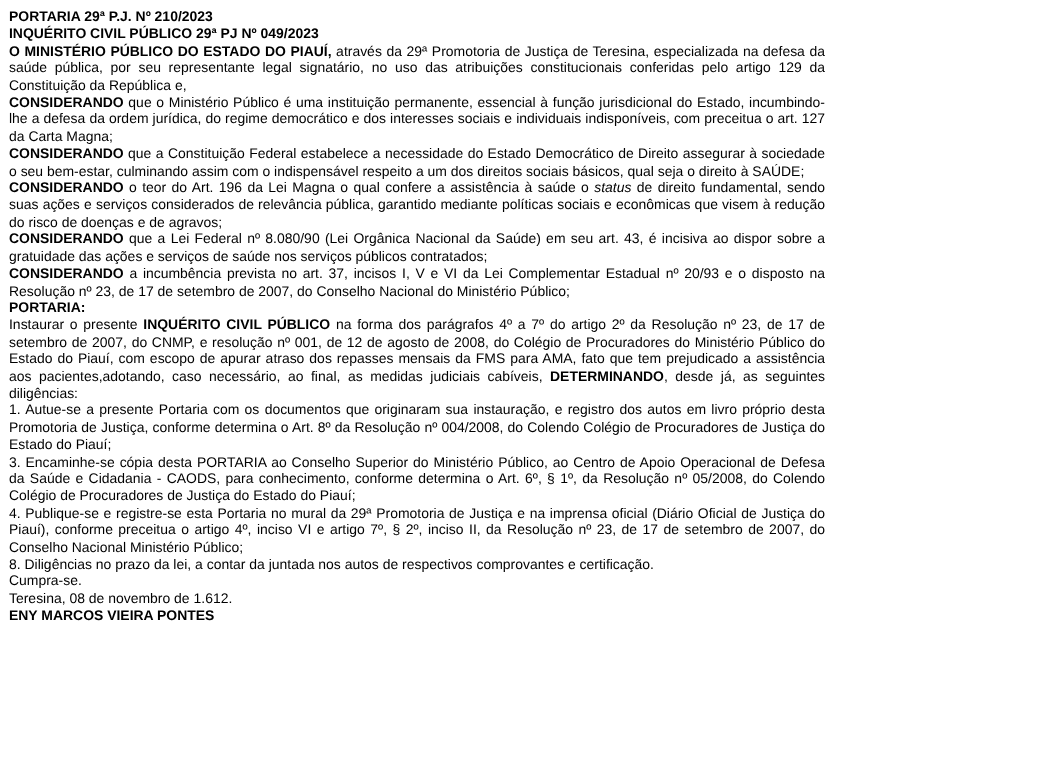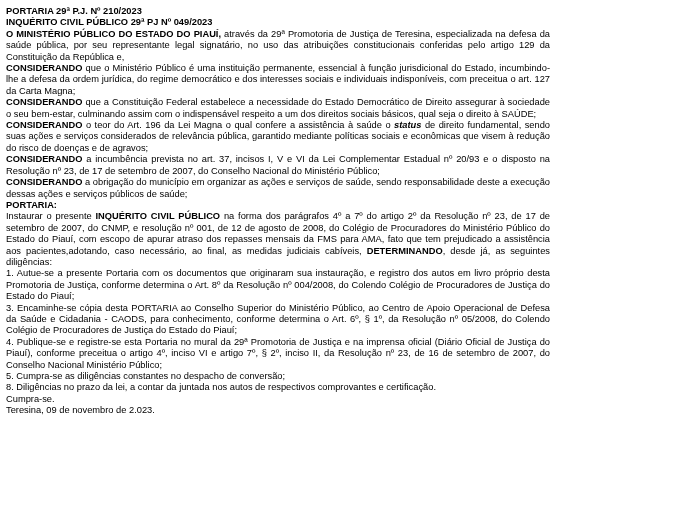--- a/index.html
+++ b/index.html
@@ -20,21 +20,21 @@
     padding: 6px 6px 0 6px;
     box-sizing: border-box;
     width: 556px;
   }
   p {
     margin: 0;
     text-align: justify;
     text-justify: inter-word;
   }
   .b { font-weight: bold; }
-  .i { font-style: italic; font-weight: bold; }
+  .i { font-style: italic; }
   .head {
     font-weight: bold;
   }
   .block { margin-bottom: 0px; }
 </style>
 </head>
 <body>
 
 <div class="page">
 
@@ -42,33 +42,33 @@
   <p class="head">INQUÉRITO CIVIL PÚBLICO 29ª PJ Nº 049/2023</p>
 
   <p class="block"><span class="b">O MINISTÉRIO PÚBLICO DO ESTADO DO PIAUÍ,</span><span> através da 29ª Promotoria de Justiça de Teresina, especializada na defesa da saúde pública, por seu representante legal signatário, no uso das atribuições constitucionais conferidas pelo artigo 129 da Constituição da República e,</span></p>
 
   <p class="block"><span class="b">CONSIDERANDO</span><span> que o Ministério Público é uma instituição permanente, essencial à função jurisdicional do Estado, incumbindo-lhe a defesa da ordem jurídica, do regime democrático e dos interesses sociais e individuais indisponíveis, com preceitua o art. 127 da Carta Magna;</span></p>
 
   <p class="block"><span class="b">CONSIDERANDO</span><span> que a Constituição Federal estabelece a necessidade do Estado Democrático de Direito assegurar à sociedade o seu bem-estar, culminando assim com o indispensável respeito a um dos direitos sociais básicos, qual seja o direito à SAÚDE;</span></p>
 
   <p class="block"><span class="b">CONSIDERANDO</span><span> o teor do Art. 196 da Lei Magna o qual confere a assistência à saúde o </span><span class="i">status</span><span> de direito fundamental, sendo suas ações e serviços considerados de relevância pública, garantido mediante políticas sociais e econômicas que visem à redução do risco de doenças e de agravos;</span></p>
 
+  <p class="block"><span class="b">CONSIDERANDO</span><span> que a Lei Federal nº 8.080/90 (Lei Orgânica Nacional da Saúde) em seu art. 43, é incisiva ao dispor sobre a gratuidade das ações e serviços de saúde nos serviços públicos contratados;</span></p>
 
   <p class="block"><span class="b">CONSIDERANDO</span><span> a incumbência prevista no art. 37, incisos I, V e VI da Lei Complementar Estadual nº 20/93 e o disposto na Resolução nº 23, de 17 de setembro de 2007, do Conselho Nacional do Ministério Público;</span></p>
 
-  <p class="block"><span class="b">CONSIDERANDO</span><span> a obrigação do município em organizar as ações e serviços de saúde, sendo responsabilidade deste a execução dessas ações e serviços públicos de saúde;</span></p>
 
 
 
   <p class="b">PORTARIA:</p>
 
   <p class="block"><span>Instaurar o presente </span><span class="b">INQUÉRITO CIVIL PÚBLICO</span><span> na forma dos parágrafos 4º a 7º do artigo 2º da Resolução nº 23, de 17 de setembro de 2007, do CNMP, e resolução nº 001, de 12 de agosto de 2008, do Colégio de Procuradores do Ministério Público do Estado do Piauí, com escopo de apurar atraso dos repasses mensais da FMS para AMA, fato que tem prejudicado a assistência aos pacientes,adotando, caso necessário, ao final, as medidas judiciais cabíveis, </span><span class="b">DETERMINANDO</span><span>, desde já, as seguintes diligências:</span></p>
 
   <p class="block">1. Autue-se a presente Portaria com os documentos que originaram sua instauração, e registro dos autos em livro próprio desta Promotoria de Justiça, conforme determina o Art. 8º da Resolução nº 004/2008, do Colendo Colégio de Procuradores de Justiça do Estado do Piauí;</p>
   <p class="block">3. Encaminhe-se cópia desta PORTARIA ao Conselho Superior do Ministério Público, ao Centro de Apoio Operacional de Defesa da Saúde e Cidadania - CAODS, para conhecimento, conforme determina o Art. 6º, § 1º, da Resolução nº 05/2008, do Colendo Colégio de Procuradores de Justiça do Estado do Piauí;</p>
-  <p class="block">4. Publique-se e registre-se esta Portaria no mural da 29ª Promotoria de Justiça e na imprensa oficial (Diário Oficial de Justiça do Piauí), conforme preceitua o artigo 4º, inciso VI e artigo 7º, § 2º, inciso II, da Resolução nº 23, de 16 de setembro de 2007, do Conselho Nacional Ministério Público;</p>
-  <p class="block">5. Cumpra-se as diligências constantes no despacho de conversão;</p>
+  <p class="block">4. Publique-se e registre-se esta Portaria no mural da 29ª Promotoria de Justiça e na imprensa oficial (Diário Oficial de Justiça do Piauí), conforme preceitua o artigo 4º, inciso VI e artigo 7º, § 2º, inciso II, da Resolução nº 23, de 17 de setembro de 2007, do Conselho Nacional Ministério Público;</p>
   <p class="block">8. Diligências no prazo da lei, a contar da juntada nos autos de respectivos comprovantes e certificação.</p>
 
   <p>Cumpra-se.</p>
-  <p>Teresina, 09 de novembro de 2.023.</p>
+  <p>Teresina, 08 de novembro de 1.612.</p>
+  <p class="b">ENY MARCOS VIEIRA PONTES</p>
 
 </div>
 
 </body></html>

